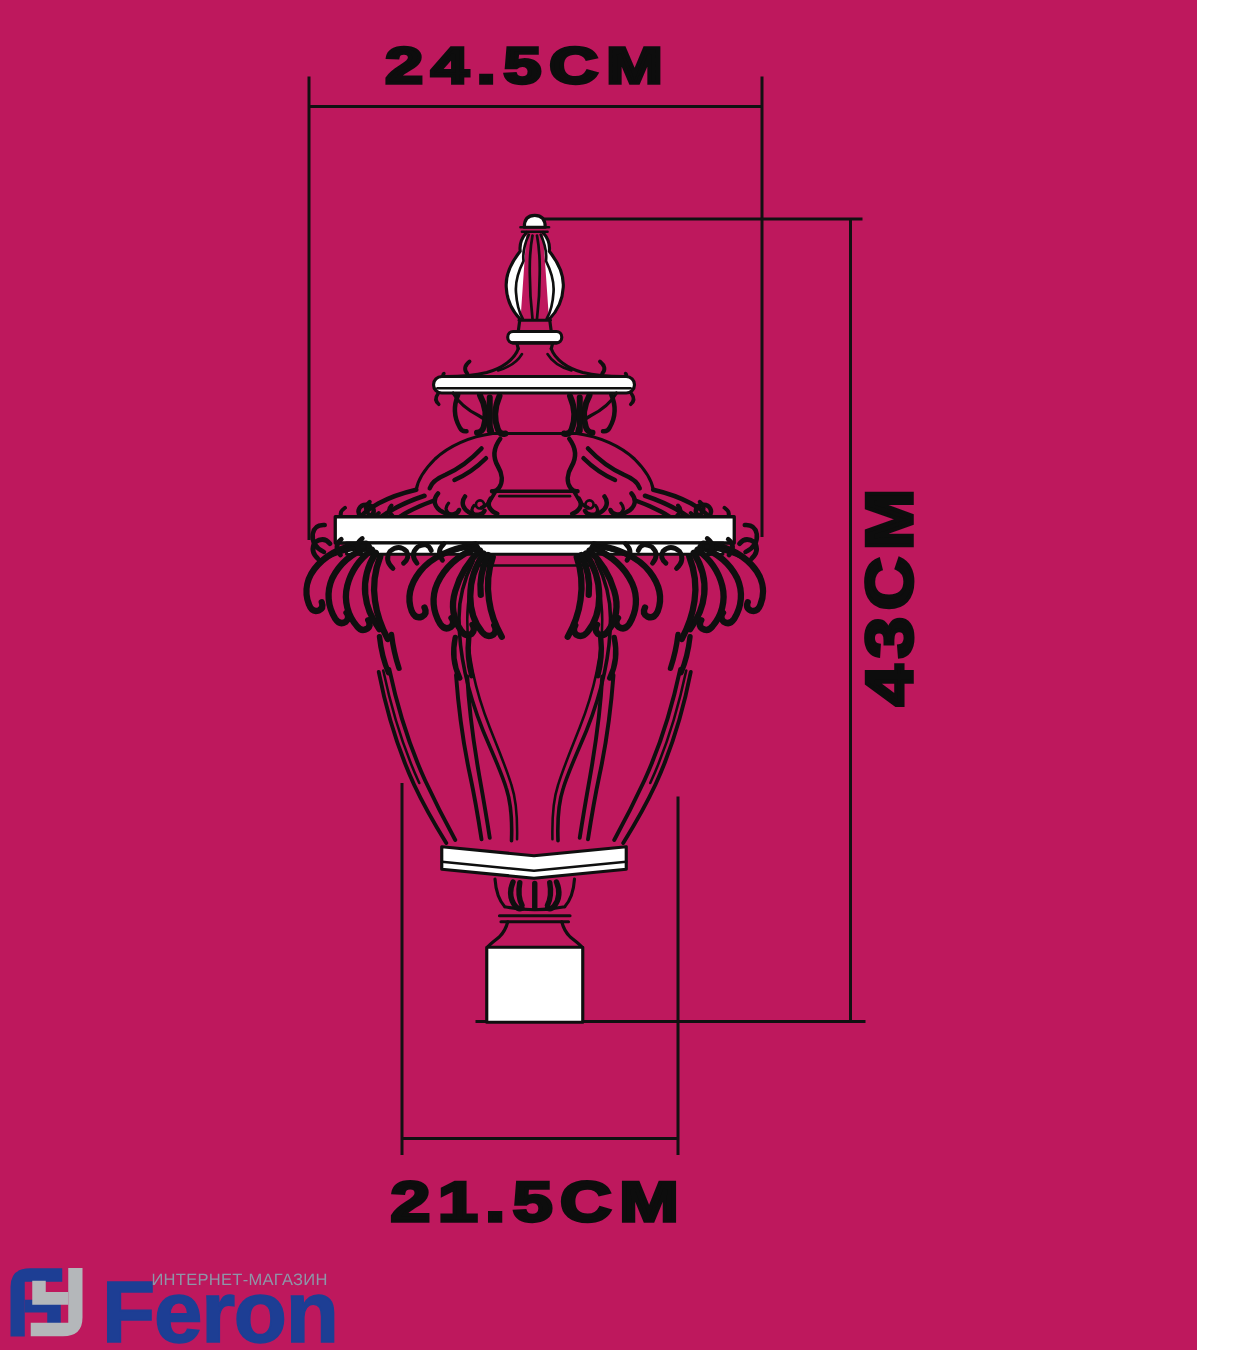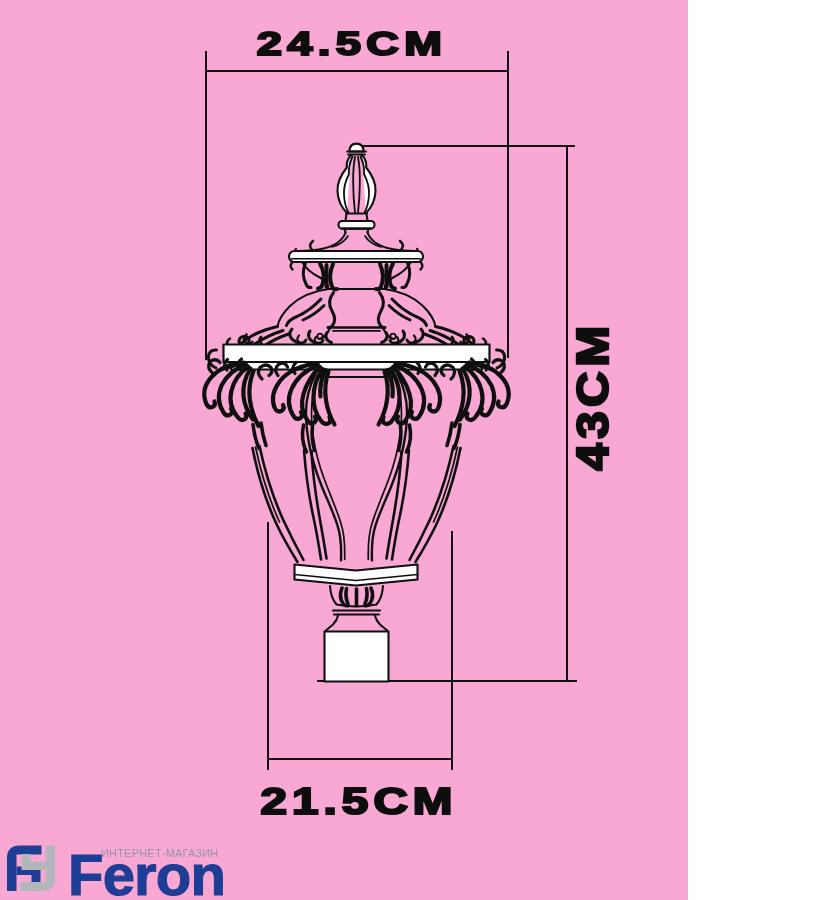--- a/index.html
+++ b/index.html
@@ -1,16 +1,16 @@
 <!DOCTYPE html>
 <html><head>
 <meta charset="utf-8">
 <style>
 html,body{margin:0;padding:0;background:#fff;}
-#page{position:relative;width:688px;height:900px;background:#f9a8d4;overflow:hidden;font-family:"Liberation Sans",sans-serif;}
+#page{position:relative;width:798px;height:900px;background:#be185d;overflow:hidden;font-family:"Liberation Sans",sans-serif;}
 </style>
 </head>
 <body>
 <div id="page">
 <svg width="826" height="900" viewBox="0 0 826 900">
 <g stroke="#111" stroke-width="2" fill="none" stroke-linecap="butt">
 
 <path d="M206,51 V360"></path>
 
 <path d="M508,51 V358"></path>

